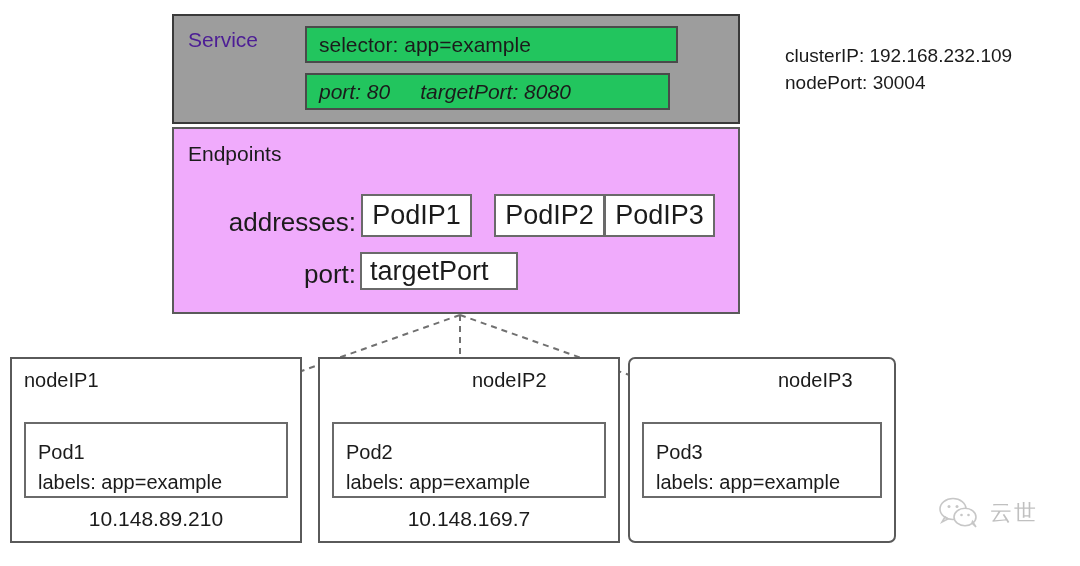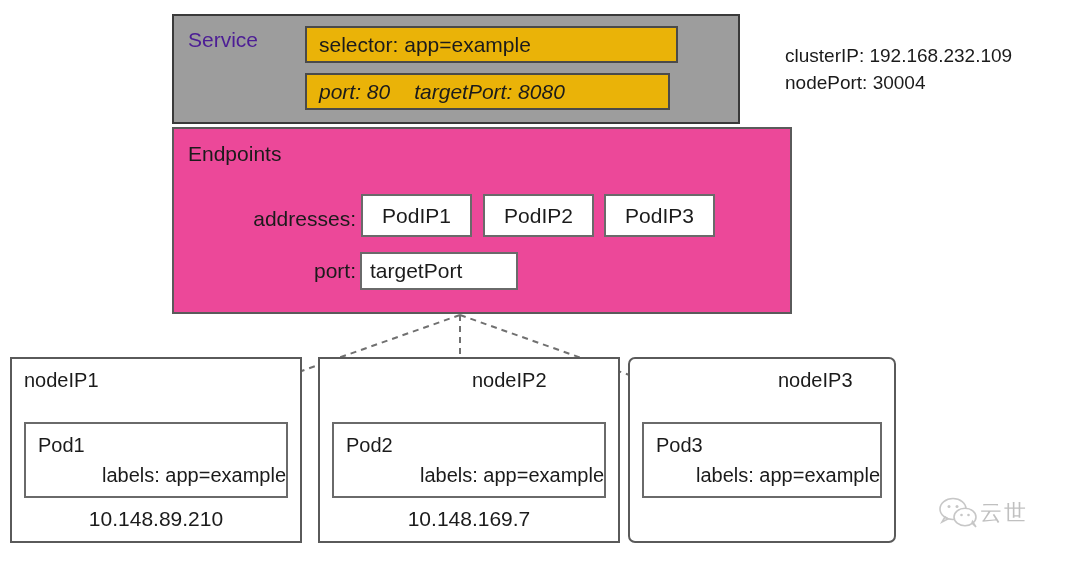--- a/index.html
+++ b/index.html
@@ -33,21 +33,21 @@
   .service-title {
     position: absolute;
     left: 14px;
     top: 12px;
     font-size: 21px;
     color: #4c1d95;
     white-space: nowrap;
   }
   .service-field {
     position: absolute;
-    background: #eab308;
+    background: #22c55e;
     border: 2px solid #4a4a4a;
     box-sizing: border-box;
     display: flex;
     align-items: center;
     font-size: 21px;
     color: #1b1b1b;
     white-space: nowrap;
   }
   .service-field.selector {
     left: 131px;
@@ -62,64 +62,64 @@
     width: 365px;
     height: 37px;
     padding-left: 12px;
     font-style: italic;
   }
   .ports-inner {
     display: flex;
     width: 100%;
   }
   .ports-port { flex: 0 0 auto; }
-  .ports-target { margin-left: 24px; }
+  .ports-target { margin-left: 30px; }
 
   
   .endpoints-box {
     position: absolute;
     left: 172px;
     top: 127px;
-    width: 620px;
+    width: 568px;
     height: 187px;
-    background: #ec4899;
+    background: #f0abfc;
     border: 2px solid #5a5a5a;
     box-sizing: border-box;
   }
   .endpoints-title {
     position: absolute;
     left: 14px;
     top: 13px;
     font-size: 21px;
     white-space: nowrap;
   }
   .ep-row-label {
     position: absolute;
-    font-size: 21px;
+    font-size: 26px;
     white-space: nowrap;
     text-align: right;
   }
   .ep-row-label.addresses { left: 42px; top: 78px; width: 140px; }
   .ep-row-label.ports     { left: 42px; top: 130px; width: 140px; }
 
   .ep-chip {
     position: absolute;
     background: #ffffff;
     border: 2px solid #6a6a6a;
     box-sizing: border-box;
     display: flex;
     align-items: center;
     justify-content: center;
-    font-size: 21px;
+    font-size: 27px;
     white-space: nowrap;
     color: #1b1b1b;
   }
   .ep-chip.addr { top: 65px; width: 111px; height: 43px; }
   .ep-chip.addr-0 { left: 187px; }
-  .ep-chip.addr-1 { left: 309px; }
+  .ep-chip.addr-1 { left: 320px; }
   .ep-chip.addr-2 { left: 430px; }
   .ep-chip.portchip {
     left: 186px;
     top: 123px;
     width: 158px;
     height: 38px;
     justify-content: flex-start;
     padding-left: 8px;
   }
 
@@ -169,50 +169,50 @@
 
   .pod-box {
     position: absolute;
     left: 12px;
     top: 63px;
     right: 12px;
     height: 76px;
     background: #ffffff;
     border: 2px solid #6a6a6a;
     box-sizing: border-box;
-    padding: 6px 0 0 12px;
+    padding: 13px 0 0 12px;
   }
   .pod-name {
     font-size: 20px;
     line-height: 30px;
     white-space: nowrap;
   }
   .pod-labels {
     font-size: 20px;
     line-height: 30px;
     white-space: nowrap;
-    text-align: right;
   }
   .node-ip {
     position: absolute;
     left: 0;
     right: 0;
     top: 148px;
     text-align: center;
     font-size: 21px;
     white-space: nowrap;
   }
 
   
   .watermark {
     position: absolute;
     left: 938px;
     top: 497px;
     display: flex;
     align-items: center;
+    gap: 10px;
     opacity: 0.62;
   }
   .watermark svg { display: block; }
   .watermark-text {
     font-size: 22px;
     color: #9a9a9a;
     letter-spacing: 2px;
     white-space: nowrap;
   }
 </style>

